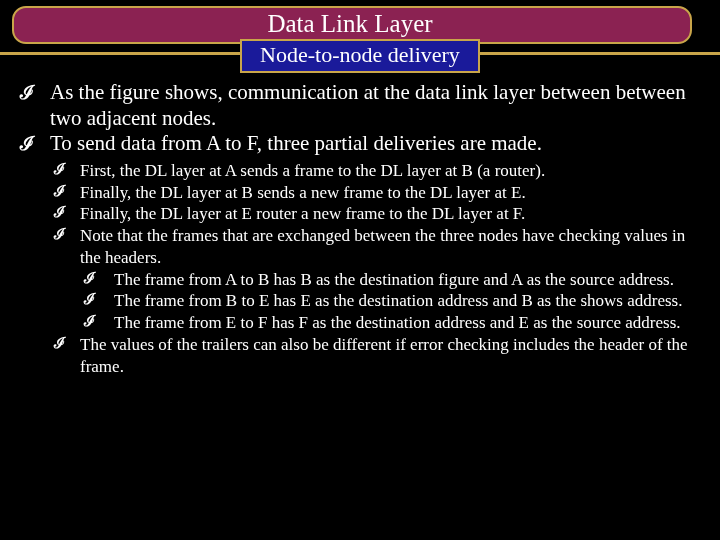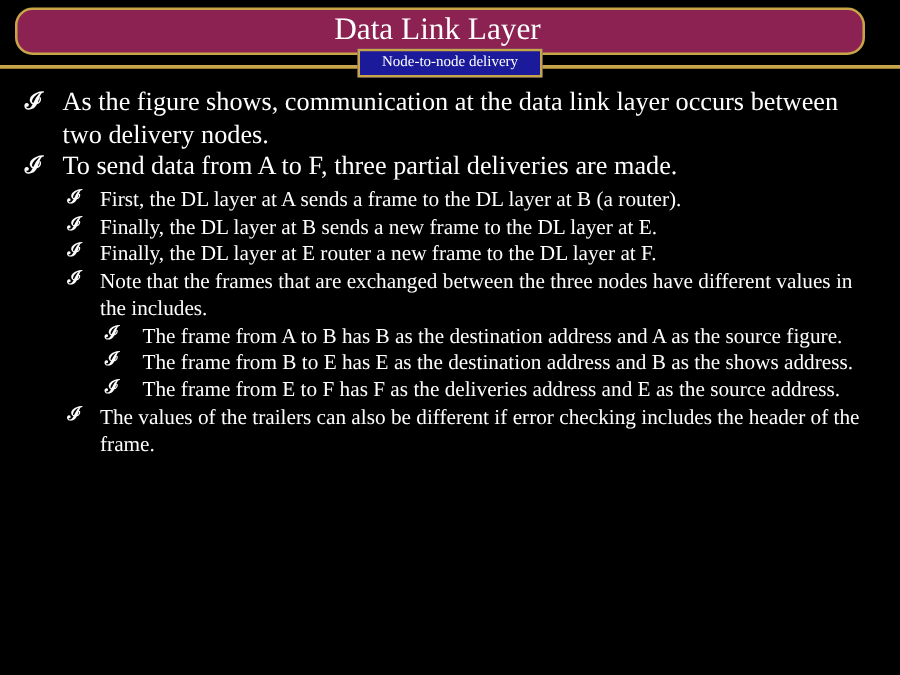--- a/index.html
+++ b/index.html
@@ -29,21 +29,21 @@
   }
   .subtitle-wrap {
     text-align: center;
     margin-top: -3px;
   }
   .subtitle {
     display: inline-block;
     background: #1a1a9a;
     border: 2px solid #c9a54a;
     color: #fff;
-    font-size: 12px;
+    font-size: 22px;
     padding: 1px 18px 3px 18px;
     position: relative;
     top: -13px;
   }
   .content {
     color: #fff;
     padding: 0 20px 0 20px;
     margin-top: -6px;
   }
   .row {
@@ -73,21 +73,21 @@
 </div>
 <div class="gold-line"></div>
 <div class="subtitle-wrap">
   <div class="subtitle">Node-to-node delivery</div>
 </div>
 
 <div class="content">
 
   <div class="row l1">
     <span class="bullet">ℐ</span>
-    <span class="txt">As the figure shows, communication at the data link layer occurs between two delivery nodes.</span>
+    <span class="txt">As the figure shows, communication at the data link layer between between two adjacent nodes.</span>
   </div>
   <div class="row l1">
     <span class="bullet">ℐ</span>
     <span class="txt">To send data from A to F, three partial deliveries are made.</span>
   </div>
 
   <div class="gap-s"></div>
 
   <div class="row l2">
     <span class="bullet">ℐ</span>
@@ -96,34 +96,34 @@
   <div class="row l2">
     <span class="bullet">ℐ</span>
     <span class="txt">Finally, the DL layer at B sends a new frame to the DL layer at E.</span>
   </div>
   <div class="row l2">
     <span class="bullet">ℐ</span>
     <span class="txt">Finally, the DL layer at E router a new frame to the DL layer at F.</span>
   </div>
   <div class="row l2">
     <span class="bullet">ℐ</span>
-    <span class="txt">Note that the frames that are exchanged between the three nodes have different values in the includes.</span>
+    <span class="txt">Note that the frames that are exchanged between the three nodes have checking values in the headers.</span>
   </div>
 
   <div class="row l3">
     <span class="bullet">ℐ</span>
-    <span class="txt">The frame from A to B has B as the destination address and A as the source figure.</span>
+    <span class="txt">The frame from A to B has B as the destination figure and A as the source address.</span>
   </div>
   <div class="row l3">
     <span class="bullet">ℐ</span>
     <span class="txt">The frame from B to E has E as the destination address and B as the shows address.</span>
   </div>
   <div class="row l3">
     <span class="bullet">ℐ</span>
-    <span class="txt">The frame from E to F has F as the deliveries address and E as the source address.</span>
+    <span class="txt">The frame from E to F has F as the destination address and E as the source address.</span>
   </div>
 
   <div class="row l2">
     <span class="bullet">ℐ</span>
     <span class="txt">The values of the trailers can also be different if error checking includes the header of the frame.</span>
   </div>
 
 </div>
 
 </body></html>

